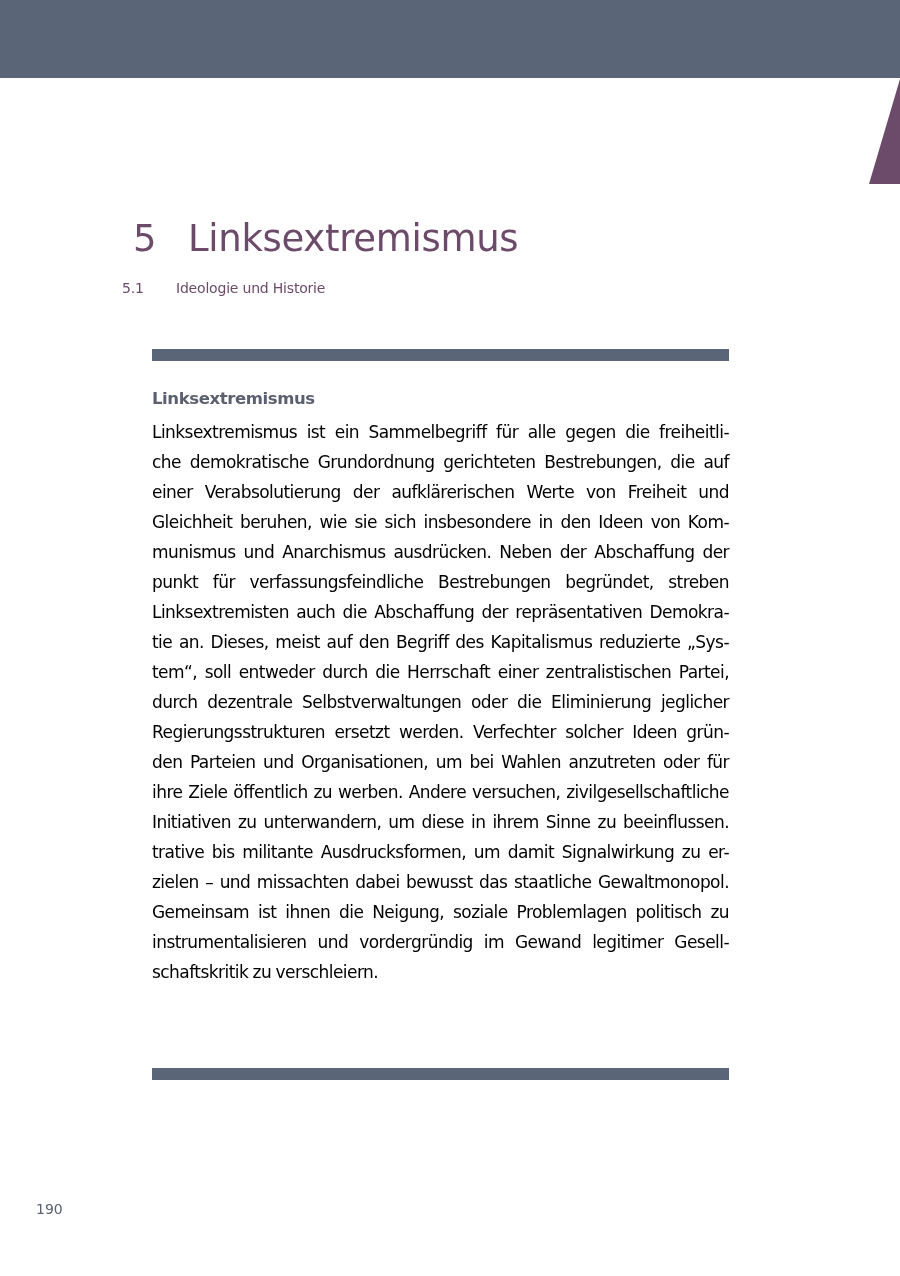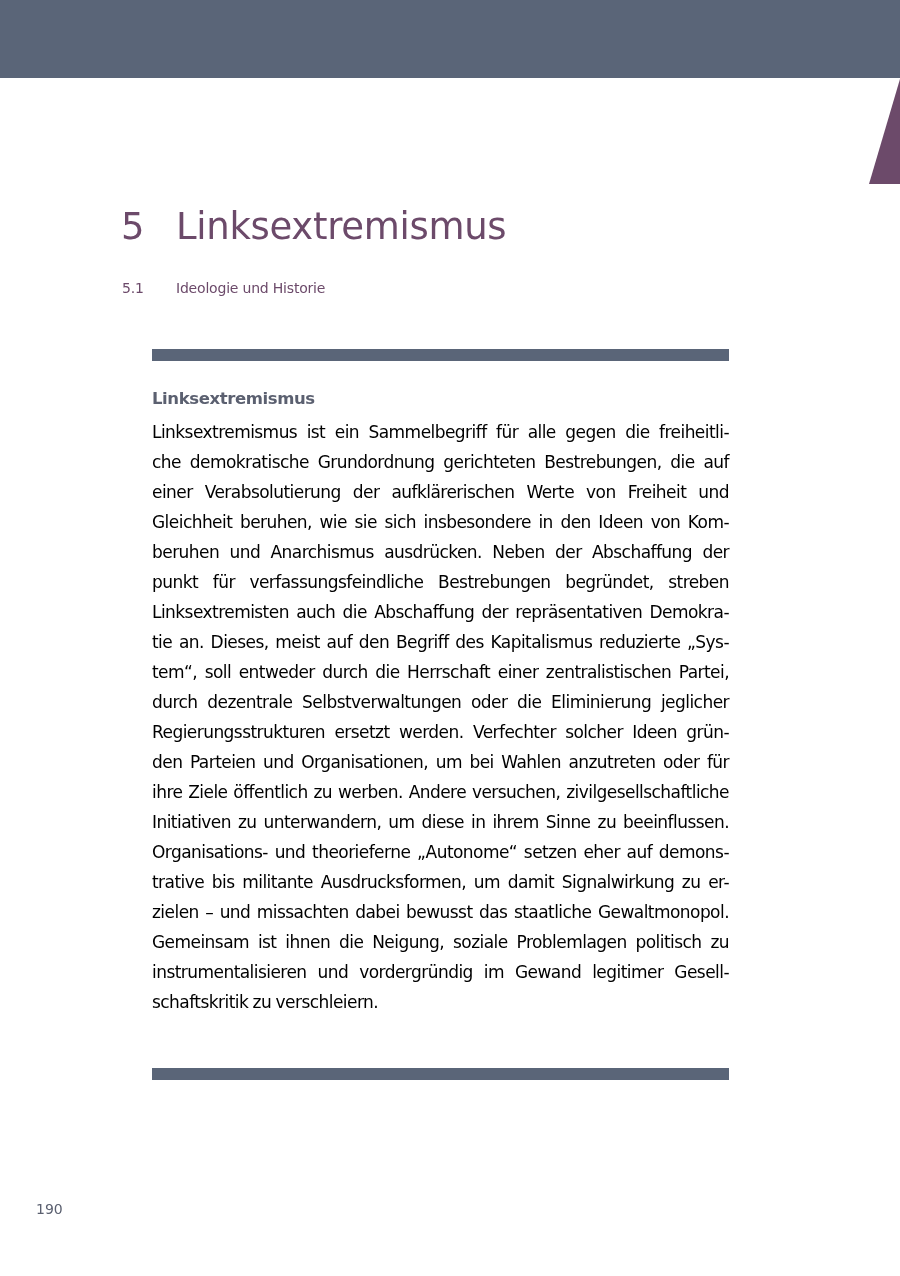--- a/index.html
+++ b/index.html
@@ -7,21 +7,21 @@
       width: 900px; height: 1276px; background: #ffffff; position: relative; overflow: hidden;
       font-family: "DejaVu Sans", sans-serif;
     }
     .header-band {
       position: absolute; left: 0; top: 0; width: 900px; height: 78px; background: #5a6578;
     }
     .corner-triangle {
       position: absolute; right: 0; top: 79px; width: 31px; height: 105px;
     }
     .chapter-title {
-      position: absolute; left: 121px; top: 205px; margin: 0;
+      position: absolute; left: 121px; top: 205px; margin: 12px;
       font-family: "DejaVu Sans", sans-serif; font-weight: normal;
       font-size: 37px; color: #6c4a6a; letter-spacing: -0.3px; white-space: nowrap;
     }
     .chapter-title .num { display: inline-block; width: 55px; }
     .section-title {
       position: absolute; left: 122px; top: 280px; margin: 0;
       font-family: "DejaVu Sans", sans-serif; font-weight: normal;
       font-size: 14px; color: #6c4a6a; letter-spacing: -0.2px; white-space: nowrap;
     }
     .section-title .num { display: inline-block; width: 54px; }
@@ -62,31 +62,30 @@
 
 <div class="rule top"></div>
 
 <h3 class="box-heading">Linksextremismus</h3>
 
 <div class="box-body">
   <span class="line">Linksextremismus ist ein Sammelbegriff für alle gegen die freiheitli-</span>
   <span class="line">che demokratische Grundordnung gerichteten Bestrebungen, die auf</span>
   <span class="line">einer Verabsolutierung der aufklärerischen Werte von Freiheit und</span>
   <span class="line">Gleichheit beruhen, wie sie sich insbesondere in den Ideen von Kom-</span>
-  <span class="line">beruhen und Anarchismus ausdrücken. Neben der Abschaffung der</span>
+  <span class="line">munismus und Anarchismus ausdrücken. Neben der Abschaffung der</span>
   <span class="line">punkt für verfassungsfeindliche Bestrebungen begründet, streben</span>
   <span class="line">Linksextremisten auch die Abschaffung der repräsentativen Demokra-</span>
   <span class="line">tie an. Dieses, meist auf den Begriff des Kapitalismus reduzierte „Sys-</span>
   <span class="line">tem“, soll entweder durch die Herrschaft einer zentralistischen Partei,</span>
   <span class="line">durch dezentrale Selbstverwaltungen oder die Eliminierung jeglicher</span>
   <span class="line">Regierungsstrukturen ersetzt werden. Verfechter solcher Ideen grün-</span>
   <span class="line">den Parteien und Organisationen, um bei Wahlen anzutreten oder für</span>
   <span class="line">ihre Ziele öffentlich zu werben. Andere versuchen, zivilgesellschaftliche</span>
   <span class="line">Initiativen zu unterwandern, um diese in ihrem Sinne zu beeinflussen.</span>
-  <span class="line">Organisations- und theorieferne „Autonome“ setzen eher auf demons-</span>
   <span class="line">trative bis militante Ausdrucksformen, um damit Signalwirkung zu er-</span>
   <span class="line">zielen – und missachten dabei bewusst das staatliche Gewaltmonopol.</span>
   <span class="line">Gemeinsam ist ihnen die Neigung, soziale Problemlagen politisch zu</span>
   <span class="line">instrumentalisieren und vordergründig im Gewand legitimer Gesell-</span>
   <span class="line last">schaftskritik zu verschleiern.</span>
 </div>
 
 <div class="rule bottom"></div>
 
 <div class="page-number">190</div>

